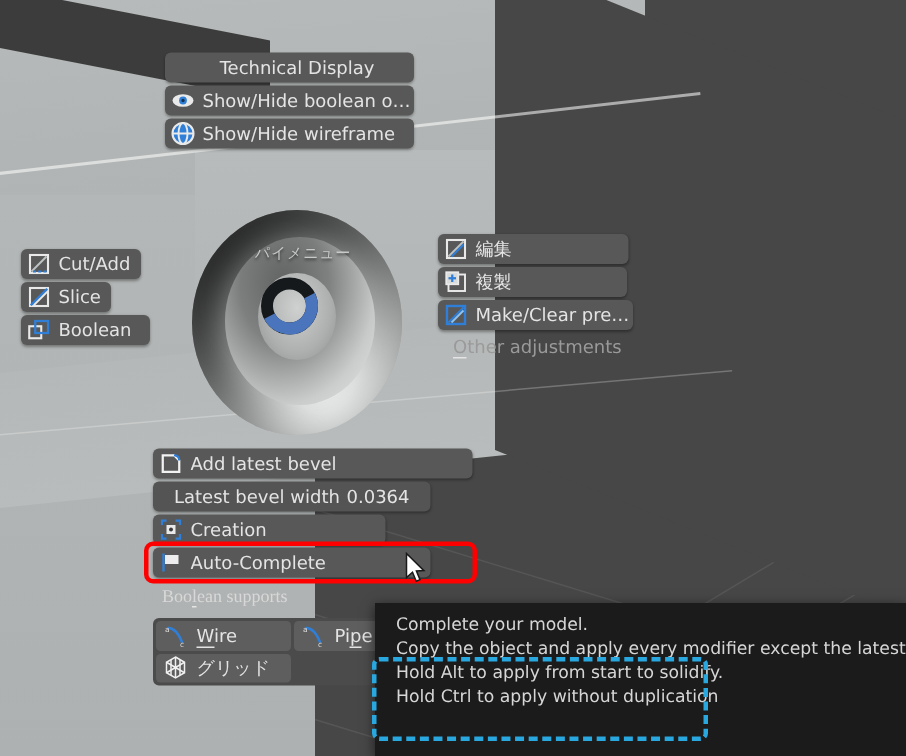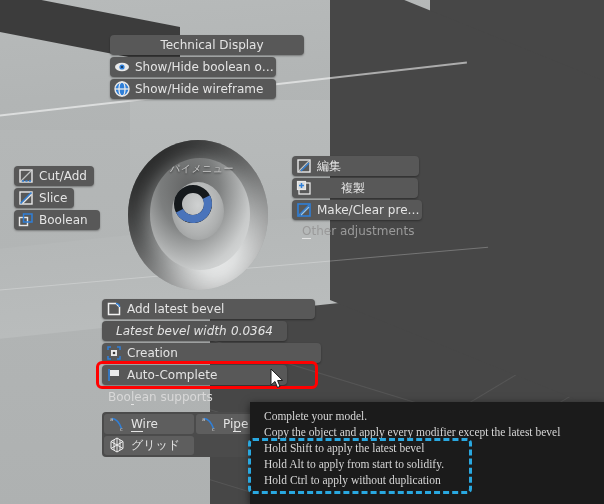--- a/index.html
+++ b/index.html
@@ -123,49 +123,49 @@
 
   .panel-btn{background:#585858;}
 
   
   u{text-decoration:none;border-bottom:1px solid #e4e4e4;}
 
   
   .ico svg{display:block;width:16px;height:16px;}
 
   
-  #p-tech{left:110px;top:35px;width:194px;}
+  #p-tech{left:110px;top:35px;width:166px;}
   #p-bool{left:110px;top:57px;width:166px;}
   #p-wire{left:110px;top:79px;width:166px;}
 
   
   #p-cut{left:14px;top:166px;width:80px;}
   #p-slice{left:14px;top:188px;width:60px;}
   #p-boolean{left:14px;top:210px;width:86px;}
 
   
   #p-edit{left:292px;top:156px;width:127px;}
-  #p-dup{left:292px;top:178px;width:126px;gap:24px;}
+  #p-dup{left:292px;top:178px;width:126px;}
   #p-preset{left:292px;top:200px;width:130px;}
   #lbl-other{
     position:absolute;left:292px;top:222px;width:150px;height:18px;
     color:#9a9a9a;font-size:12px;display:flex;align-items:center;
     padding-left:10px;box-sizing:border-box;
   }
 
   
   #p-add{left:102px;top:299px;width:213px;}
   #p-width{left:102px;top:321px;width:185px;background:#545454;}
-  #p-width .lbl{width:100%;display:flex;justify-content:space-between;padding:0 14px;box-sizing:border-box;font-style:italic;}
-  #p-creation{left:102px;top:343px;width:219px;}
+  #p-width .lbl{width:100%;display:flex;justify-content:space-between;padding:0 14px;box-sizing:border-box;}
+  #p-creation{left:102px;top:343px;width:155px;}
   #p-auto{left:102px;top:365px;width:185px;}
   #lbl-boolsup{
     position:absolute;left:102px;top:388px;width:180px;height:18px;
     color:#d8d8d8;font-size:12px;display:flex;align-items:center;
-    padding-left:6px;box-sizing:border-box;
+    padding-left:6px;box-sizing:border-box;font-family:Liberation Serif, serif;
   }
 
   
   #hl-auto{
     position:absolute;left:96px;top:361px;width:222px;height:28px;
     border:3px solid #ff0000;border-radius:6px;box-sizing:border-box;
     pointer-events:none;
   }
 
   
@@ -180,21 +180,20 @@
   }
   .gcell .ico{width:16px;height:16px;margin-left:5px;margin-right:6px;flex:0 0 16px;}
 
   
   #tooltip{
     position:absolute;left:250px;top:402px;width:354px;height:102px;
     background:#1b1b1b;
     color:#d6d6d6;font-size:11.5px;
     padding:6px 10px 4px 14px;box-sizing:border-box;
     box-shadow:0 2px 8px rgba(0,0,0,.6);
-    font-family:Liberation Serif, serif;
   }
   #tooltip .tline{line-height:16px;white-space:nowrap;}
   #tt-dash{
     position:absolute;left:248px;top:438px;width:224px;height:56px;
     border:3px dashed #29a8e0;border-radius:5px;box-sizing:border-box;
     pointer-events:none;
   }
 
   
   #cursor{position:absolute;left:270px;top:368px;width:16px;height:22px;}
@@ -411,21 +410,20 @@
         </g>
       </svg>
     </span>
     <span>グリッド</span>
   </div>
 </div>
 
 <div id="tooltip">
   <div class="tline">Complete your model.</div>
   <div class="tline">Copy the object and apply every modifier except the latest bevel</div>
-  <div class="tline">Hold Shift to apply the latest bevel</div>
   <div class="tline">Hold Alt to apply from start to solidify.</div>
   <div class="tline">Hold Ctrl to apply without duplication</div>
 </div>
 <div id="tt-dash"></div>
 
 <div id="cursor">
   <svg viewBox="0 0 16 22" width="16" height="22">
     <path d="M1 1 L1 17 L5 13.5 L7.5 19.5 L10 18.4 L7.6 12.6 L12.6 12.4 Z" fill="#ffffff" stroke="#1a1a1a" stroke-width="1"></path>
   </svg>
 </div>

